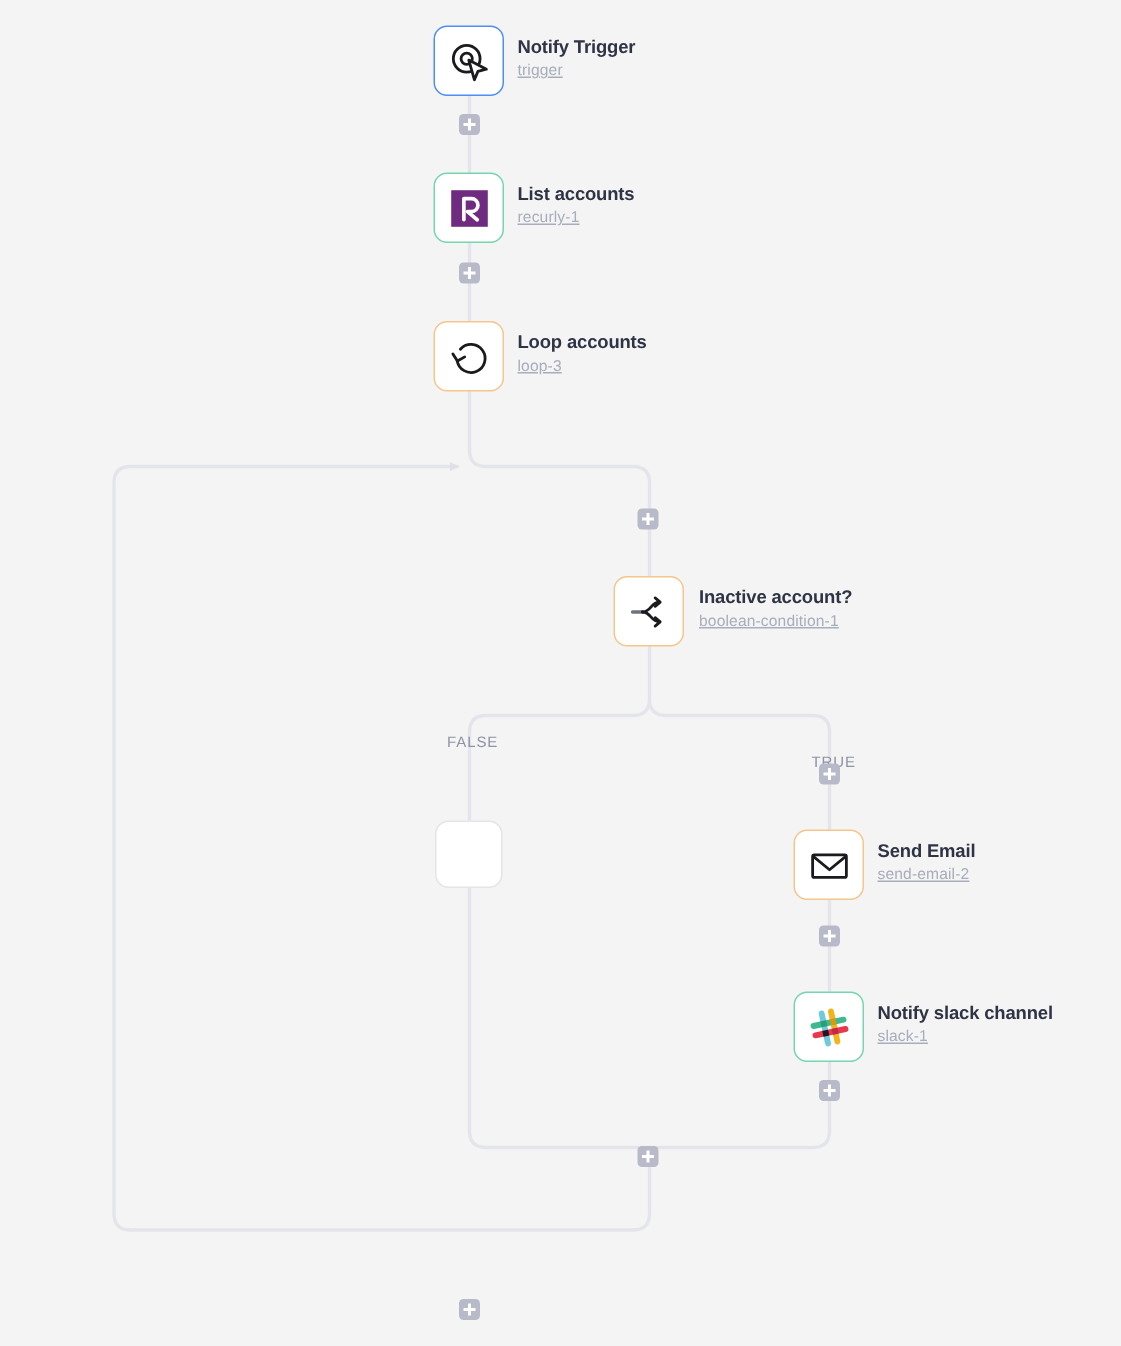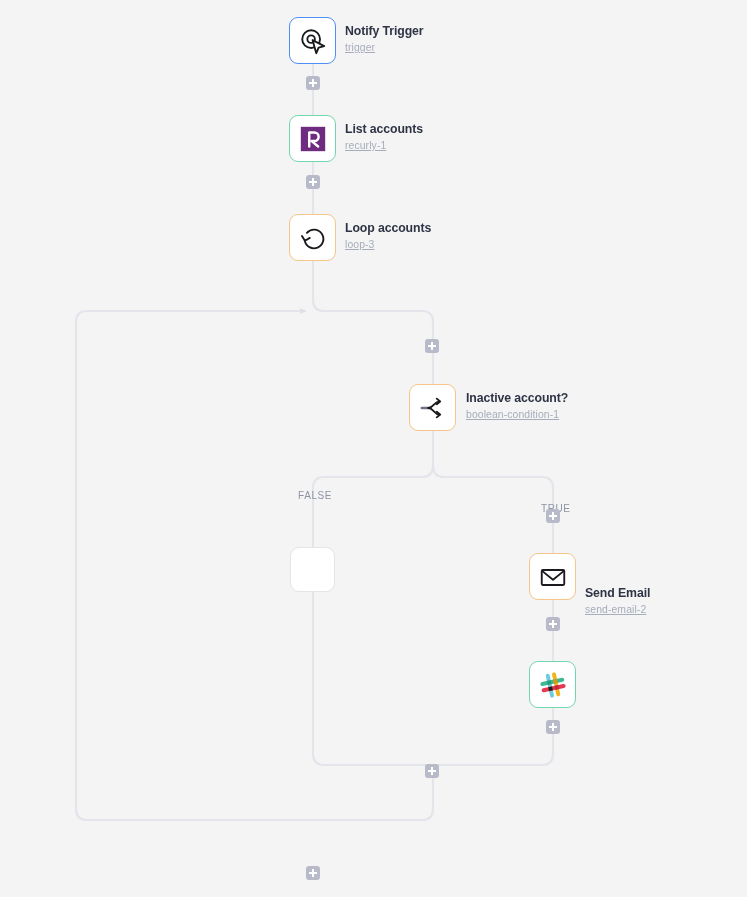--- a/index.html
+++ b/index.html
@@ -182,41 +182,45 @@
   </div>
 
   <div class="node orange" style="left:529px; top:553px;">
     <span class="node-icon">
       <svg viewBox="0 0 32 32" width="30" height="30" fill="none" stroke="#1b1b1f" stroke-width="2" stroke-linejoin="round">
         <rect x="4" y="8.5" width="24" height="16" rx="1.2"></rect>
         <path d="M4,9.2 L16,19 L28,9.2"></path>
       </svg>
     </span>
   </div>
-  <div class="label" style="left:585px; top:560px;margin-top:26px;">
+  <div class="label" style="left:585px; top:560px;">
     <span class="title">Send Email</span>
     <span class="sub">send-email-2</span>
   </div>
 
   <div class="node green" style="left:529px; top:661px;">
     <span class="node-icon">
       <svg viewBox="0 0 32 32" width="30" height="30">
         <g transform="rotate(-12 16 16)">
           <rect x="10.5" y="3" width="4.2" height="26" rx="2.1" fill="#6ecadc"></rect>
           <rect x="17.3" y="3" width="4.2" height="26" rx="2.1" fill="#f2b31c"></rect>
           <rect x="3" y="10.5" width="26" height="4.2" rx="2.1" fill="#3eb991"></rect>
           <rect x="3" y="17.3" width="26" height="4.2" rx="2.1" fill="#e8384f"></rect>
           <rect x="10.5" y="10.5" width="4.2" height="4.2" fill="#2a9d7f"></rect>
           <rect x="17.3" y="10.5" width="4.2" height="4.2" fill="#d79a12"></rect>
           <rect x="10.5" y="17.3" width="4.2" height="4.2" fill="#1b1b1f"></rect>
           <rect x="17.3" y="17.3" width="4.2" height="4.2" fill="#c22a42"></rect>
         </g>
       </svg>
     </span>
   </div>
+  <div class="label" style="left:585px; top:668px;">
+    <span class="title">Notify slack channel</span>
+    <span class="sub">slack-1</span>
+  </div>
 
   <div class="node empty" style="left:290px; top:547px; width:45px; height:45px;">
     <span class="node-icon"></span>
   </div>
 
   <div class="branch-label" style="left:298px; top:490px;">FALSE</div>
   <div class="branch-label" style="left:541px; top:503px;">TRUE</div>
 
   <div class="plus" style="left:306px; top:76px;"></div>
   <div class="plus" style="left:306px; top:175px;"></div>

